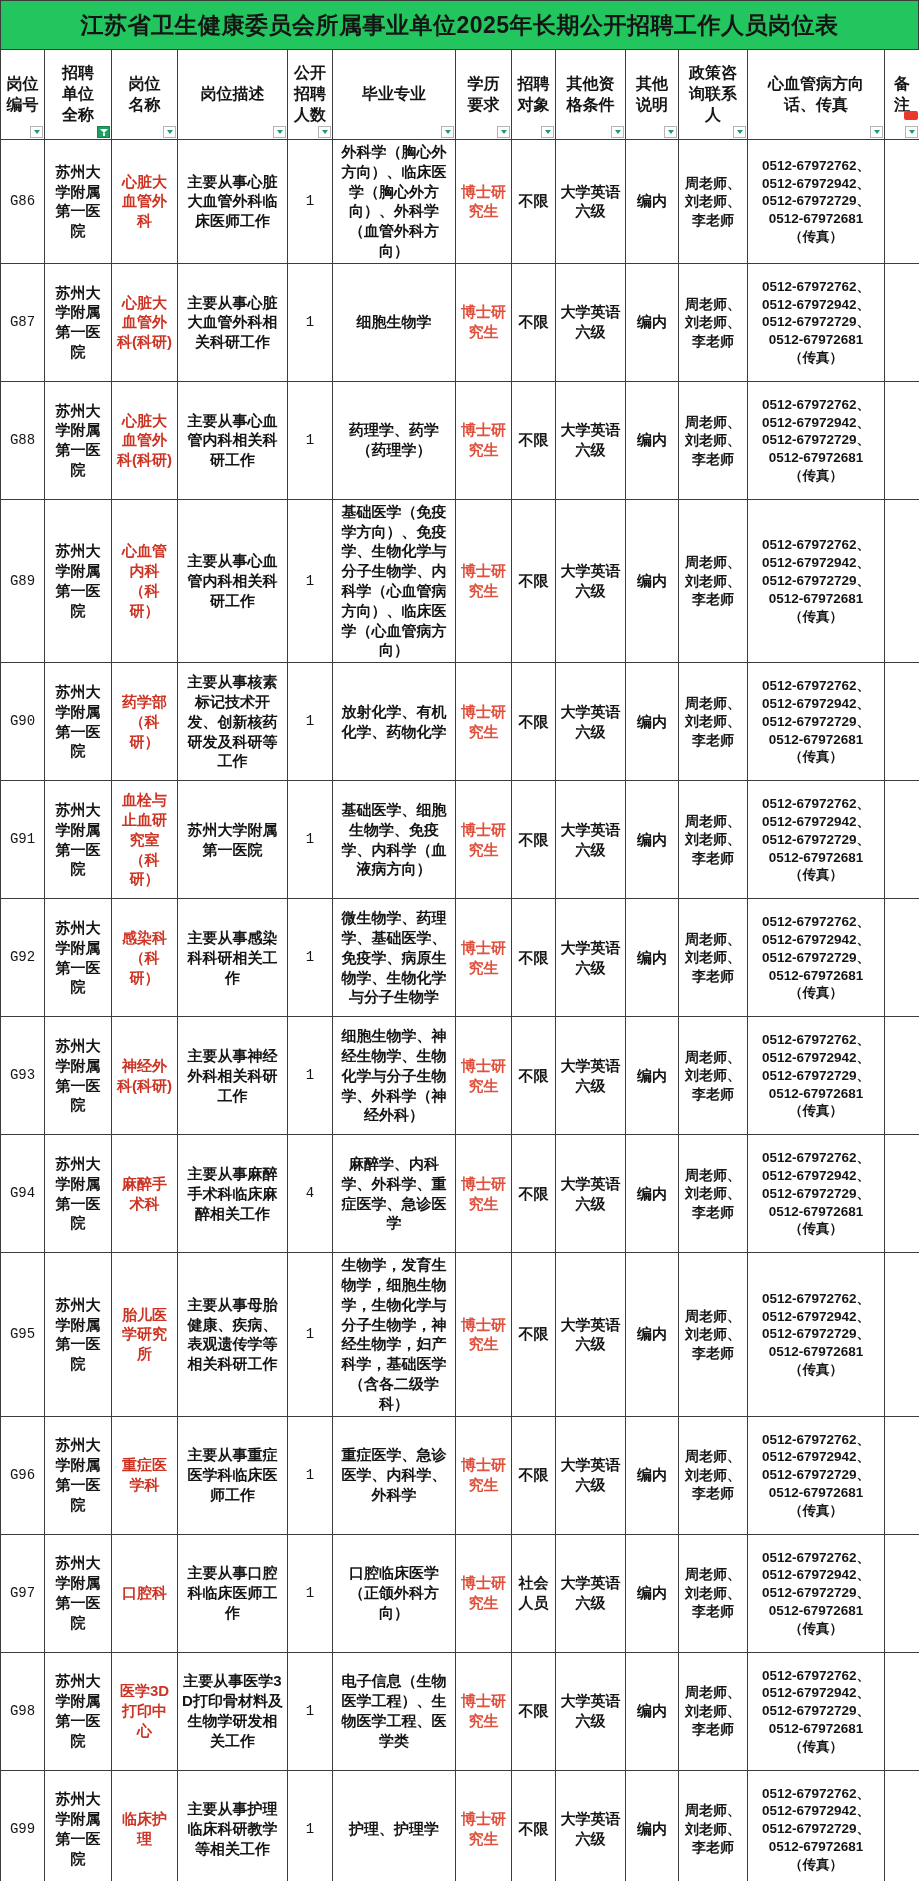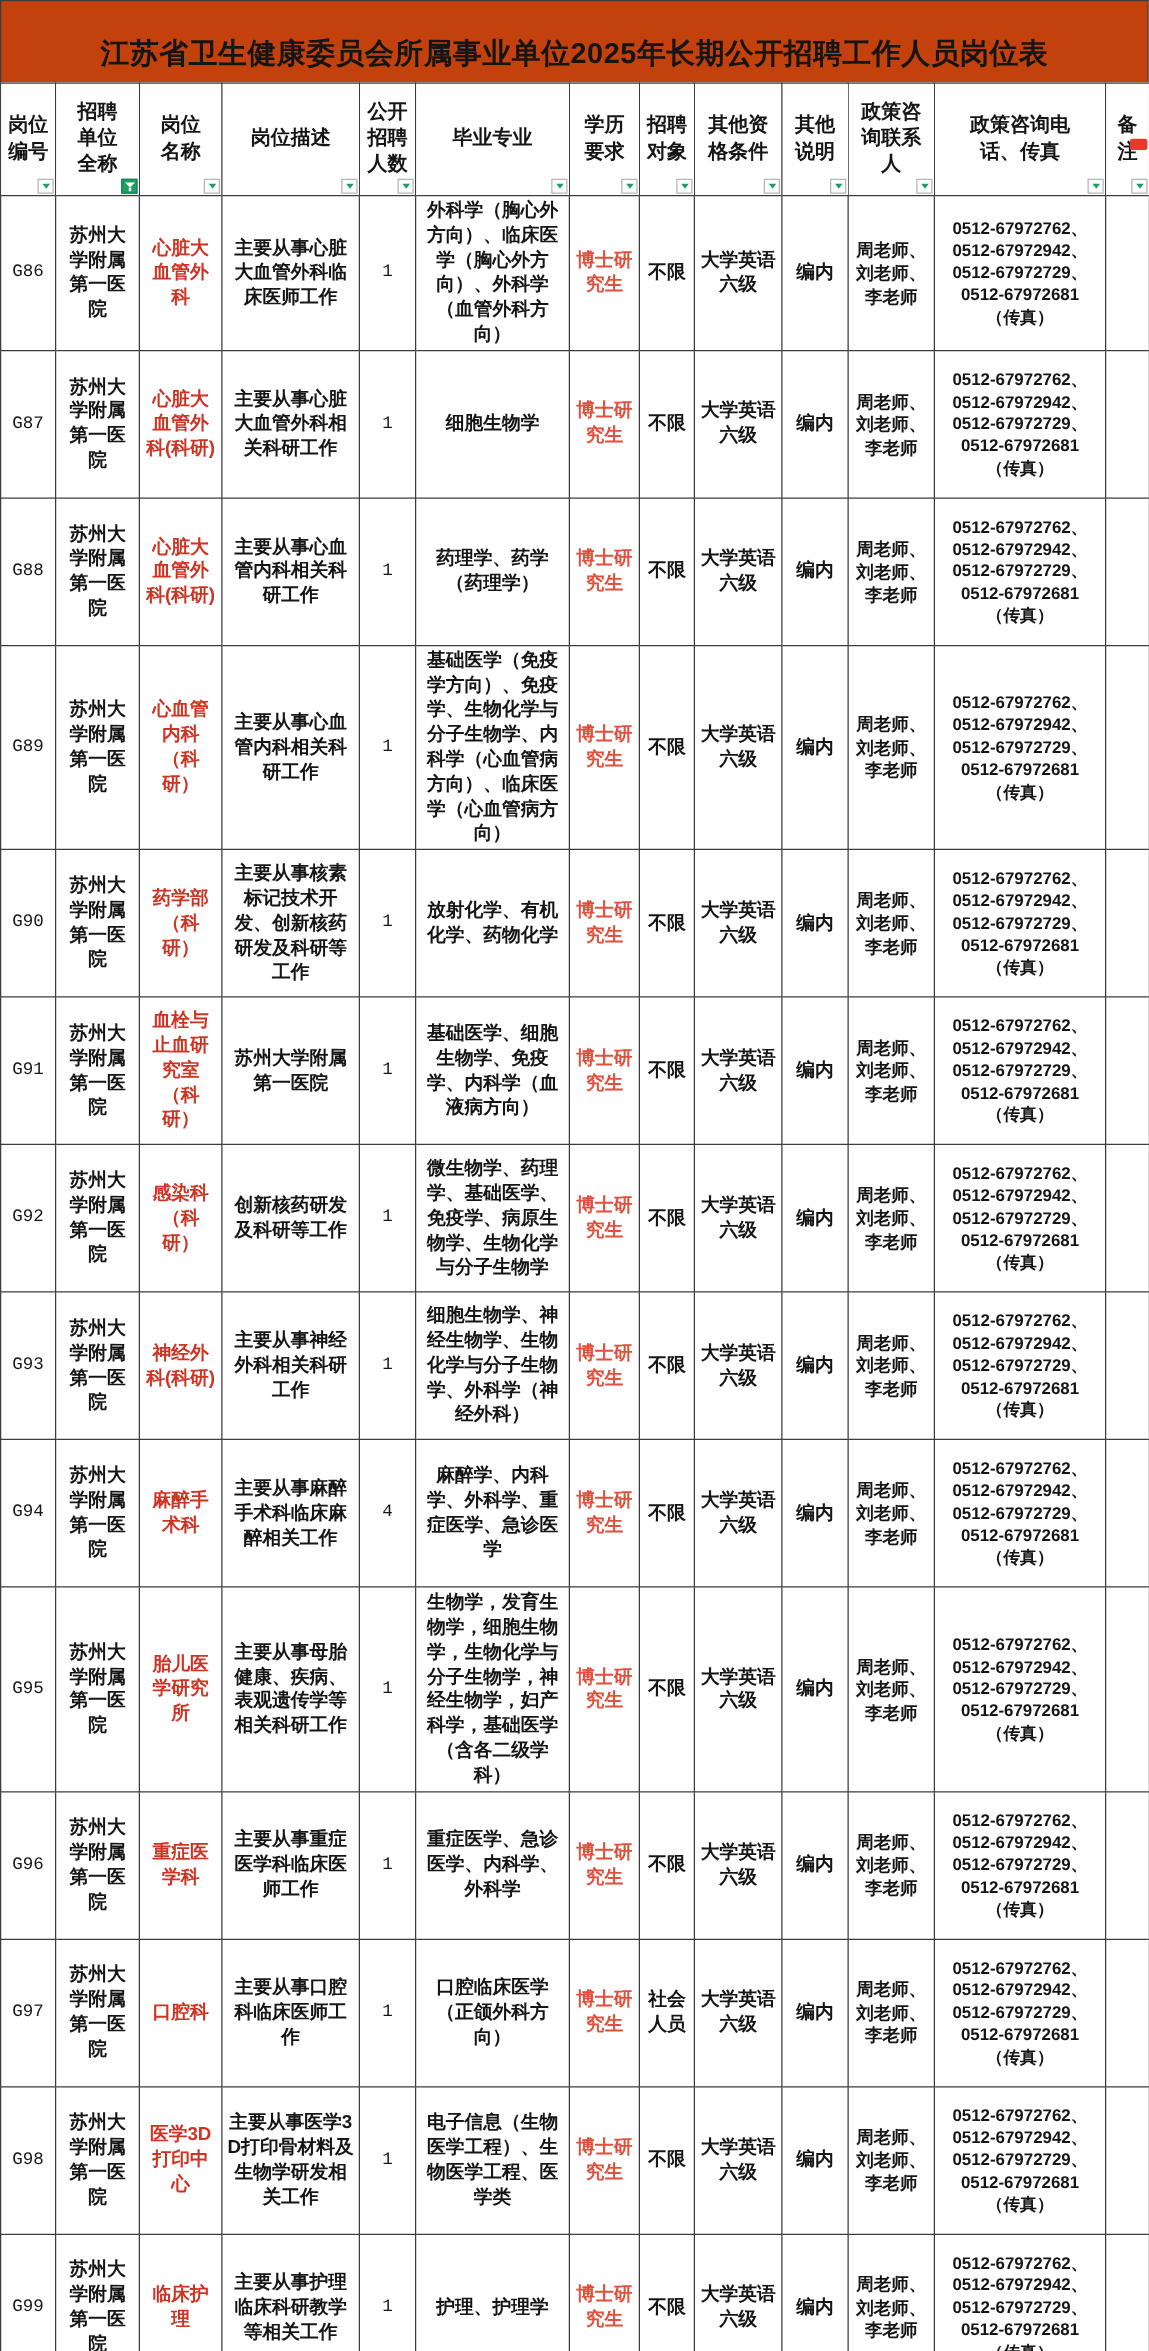--- a/index.html
+++ b/index.html
@@ -9,21 +9,21 @@
     --green-dark:#17814f;
     --border:#3c3c3c;
     --ink:#151515;
   }
   html,body{margin:0;padding:0;background:#ffffff;}
   body{font-family:"Liberation Sans","DejaVu Sans",sans-serif;color:var(--ink);}
   .page{width:919px;min-height:1881px;position:relative;background:#fdfdfd;box-sizing:border-box;}
   .title{
     box-sizing:border-box;border:1px solid var(--border);border-bottom:none;
     font-size:23px;font-weight:bold;text-align:center;
-    padding:26px 4px 8px;letter-spacing:0.5px;background:#c2410c;
+    padding:9px 4px 8px;letter-spacing:0.5px;background:#22c55e;
   }
   table{border-collapse:collapse;width:919px;table-layout:fixed;background:#fff;}
   col.c-id{width:44px}col.c-unit{width:67px}col.c-position{width:66px}
   col.c-description{width:110px}col.c-count{width:45px}col.c-majors{width:123px}
   col.c-education{width:56px}col.c-target{width:44px}col.c-qualifications{width:70px}
   col.c-note{width:53px}col.c-contacts{width:69px}col.c-phone{width:137px}col.c-remark{width:35px}
   th,td{
     border:1px solid var(--border);text-align:center;vertical-align:middle;
     padding:2px 4px;word-break:break-all;box-sizing:border-box;
   }
@@ -102,21 +102,21 @@
 要求</span><span class="filter-btn"></span></th>
           <th><span>招聘
 对象</span><span class="filter-btn"></span></th>
           <th><span>其他资
 格条件</span><span class="filter-btn"></span></th>
           <th><span>其他
 说明</span><span class="filter-btn"></span></th>
           <th><span>政策咨
 询联系
 人</span><span class="filter-btn"></span></th>
-          <th><span>政策咨询电
+          <th><span>心血管病方向
 话、传真</span><span class="filter-btn"></span></th>
           <th><span>备
 注</span><span class="filter-btn"></span></th>
         </tr>
       </thead>
     <tbody>
         <tr>
           <td class="col-id">G86</td>
           <td class="col-unit">苏州大学附属第一医院</td>
           <td class="col-position">心脏大血管外科</td>
@@ -239,21 +239,21 @@
 0512-67972942、
 0512-67972729、
 0512-67972681
 （传真）</td>
           <td class="col-remark"></td>
         </tr>
         <tr>
           <td class="col-id">G92</td>
           <td class="col-unit">苏州大学附属第一医院</td>
           <td class="col-position">感染科（科研）</td>
-          <td class="col-description">创新核药研发及科研等工作</td>
+          <td class="col-description">主要从事感染科科研相关工作</td>
           <td class="col-count">1</td>
           <td class="col-majors">微生物学、药理学、基础医学、免疫学、病原生物学、生物化学与分子生物学</td>
           <td class="col-education">博士研究生</td>
           <td class="col-target">不限</td>
           <td class="col-qualifications">大学英语六级</td>
           <td class="col-note">编内</td>
           <td class="col-contacts">周老师、
 刘老师、
 李老师</td>
           <td class="col-phone">0512-67972762、

